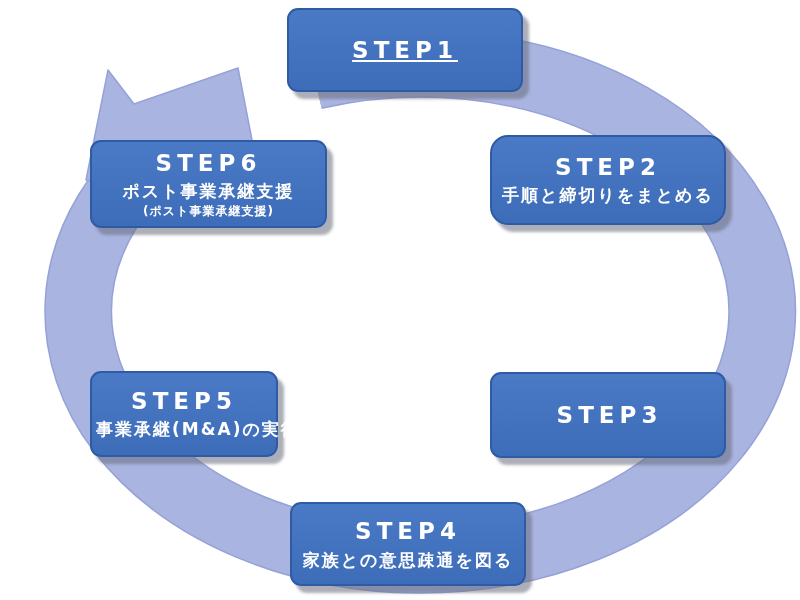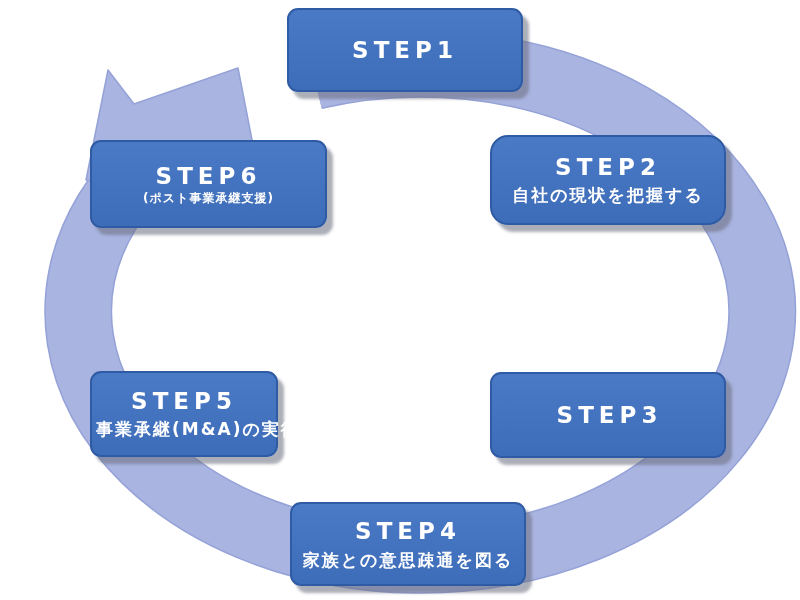--- a/index.html
+++ b/index.html
@@ -66,21 +66,21 @@
     line-height: 1.1;
     white-space: nowrap;
   }
   .step-sub {
     font-size: 12px;
     font-weight: bold;
     letter-spacing: 1px;
     line-height: 1.0;
     margin-top: -3px;
   }
-  .pos-1 { left: 287px; top: 8px;   width: 236px; height: 84px; }
+  .pos-1 { left: 287px; top: 8px;   width: 236px; height: 84px; text-decoration: underline; }
   .pos-2 { left: 490px; top: 135px; width: 236px; height: 90px; border-radius: 18px; }
   .pos-3 { left: 490px; top: 372px; width: 236px; height: 86px; padding-left: 7px; }
   .pos-4 { left: 290px; top: 502px; width: 236px; height: 84px; gap: 8px; }
   .pos-5 { left: 90px;  top: 371px; width: 188px; height: 86px; }
   .pos-6 { left: 90px;  top: 140px; width: 237px; height: 88px; }
 </style>
 </head>
 <body>
 
 <div class="stage">
@@ -90,35 +90,36 @@
     <path class="arc-fill" d="M 314 76 A 342 248 0 1 1 200 122"></path>
     <polygon class="arrow-head" points="86,180 108,70 134,104 238,68 252,140 190,200"></polygon>
   </svg>
 
   <div class="step-box pos-1">
     <div class="step-label">STEP1</div>
   </div>
 
   <div class="step-box pos-2">
     <div class="step-label">STEP2</div>
-    <div class="step-text">自社の現状を把握する</div>
+    <div class="step-text">手順と締切りをまとめる</div>
   </div>
 
   <div class="step-box pos-3">
     <div class="step-label">STEP3</div>
   </div>
 
   <div class="step-box pos-4">
     <div class="step-label">STEP4</div>
     <div class="step-text">家族との意思疎通を図る</div>
   </div>
 
   <div class="step-box pos-5">
     <div class="step-label">STEP5</div>
     <div class="step-text">事業承継(M&amp;A)の実行</div>
   </div>
 
   <div class="step-box pos-6">
     <div class="step-label">STEP6</div>
+    <div class="step-text">ポスト事業承継支援</div>
     <div class="step-sub">(ポスト事業承継支援)</div>
   </div>
 
 </div>
 
 </body></html>

